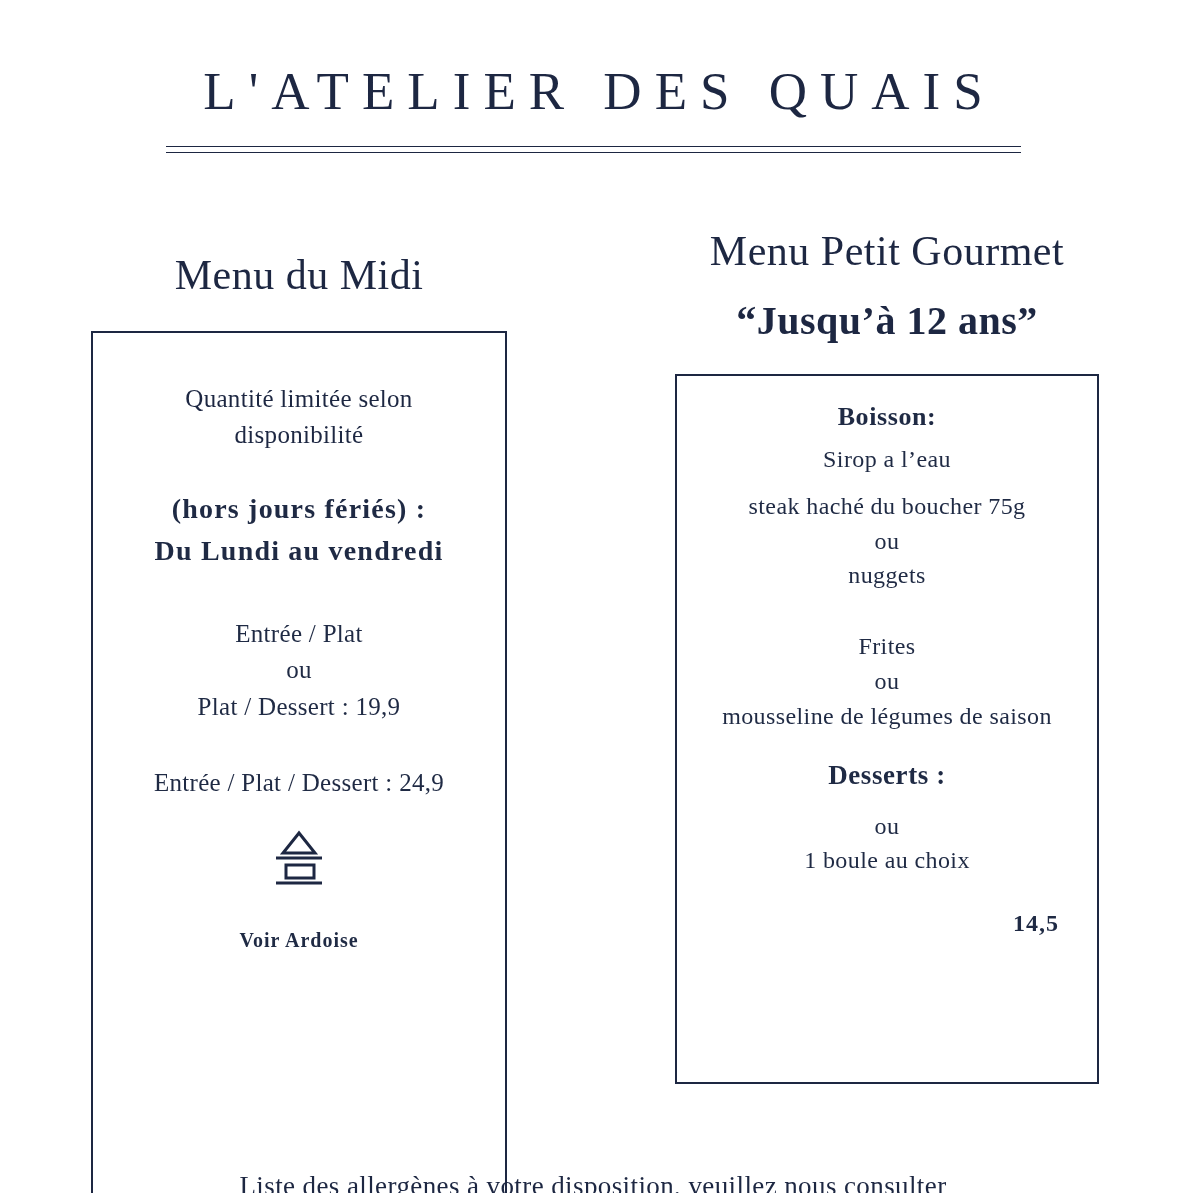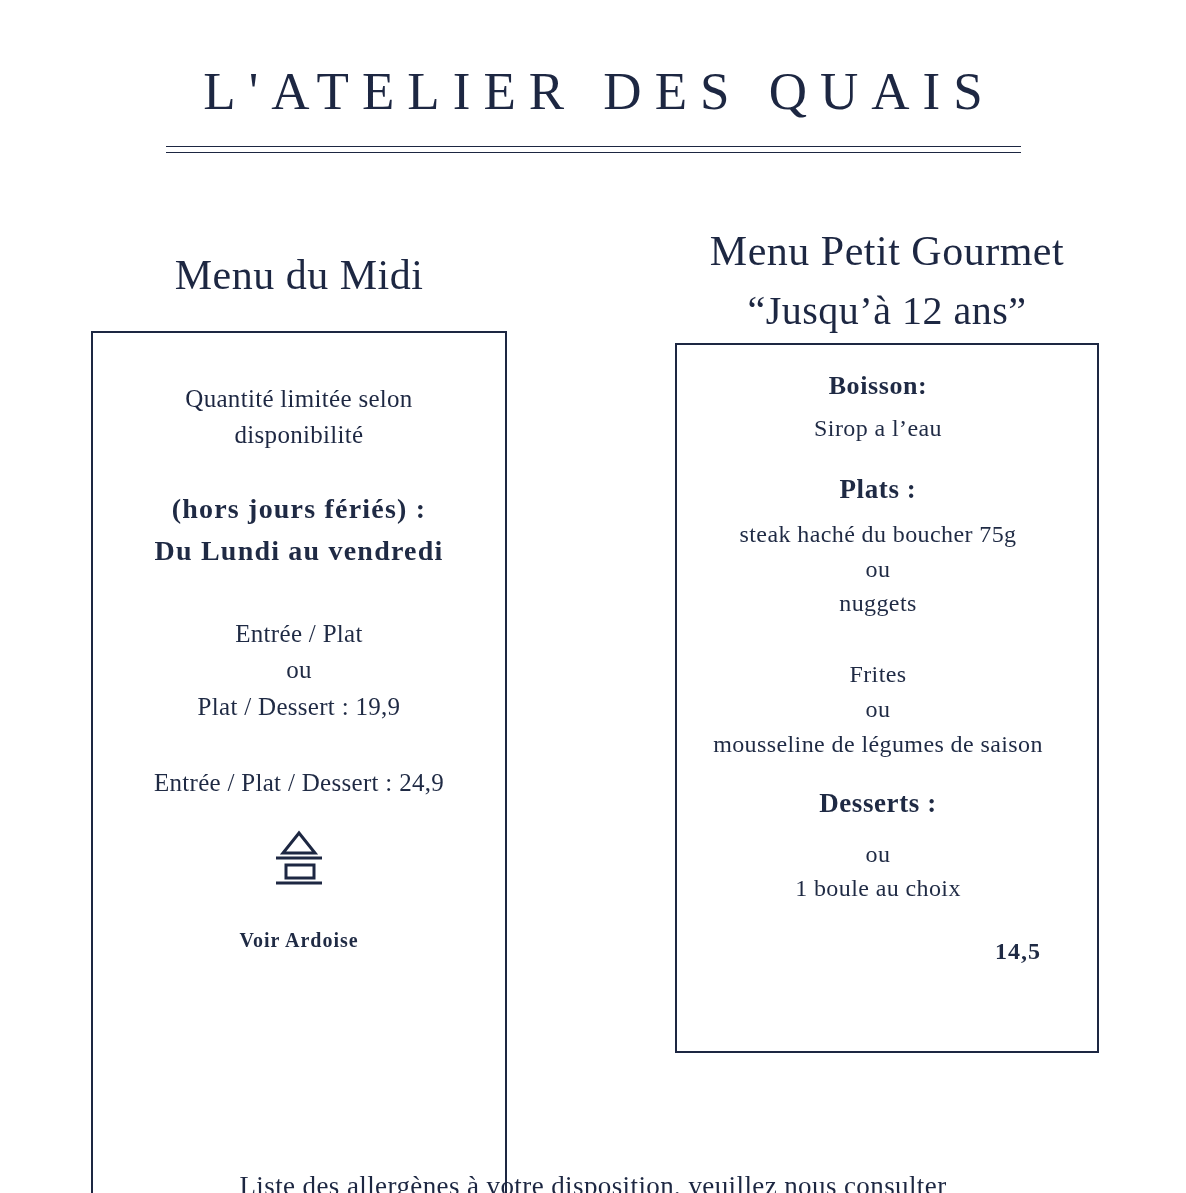--- a/index.html
+++ b/index.html
@@ -69,46 +69,46 @@
     font-weight: 400;
     line-height: 1.28;
     text-align: center;
     letter-spacing: 0.5px;
   }
   .menu-col.left .menu-heading {
     margin-bottom: 28px;
     margin-top: 24px;
   }
   .menu-col.right .menu-heading {
-    margin-bottom: 8px;
+    margin-bottom: 18px;
   }
   .menu-subheading {
     font-size: 40px;
     color: #1d2742;
-    font-weight: 400;
+    font-weight: 700;
     text-align: right;
     letter-spacing: 0.5px;
-    margin-bottom: 9px;
+    margin-bottom: 30px;
   }
 
   
   .menu-box {
     border: 2px solid #1d2742;
     box-sizing: border-box;
     text-align: center;
   }
   .box-left {
     width: 416px;
     height: 884px;
     padding: 48px 26px 0 26px;
   }
   .box-right {
     width: 424px;
     height: 710px;
-    padding: 26px 32px 0 14px;
+    padding: 26px 14px 0 14px;
   }
 
   .lunch-note {
     font-size: 25px;
     line-height: 1.42;
     color: #1d2742;
     letter-spacing: 0.3px;
   }
   .lunch-days {
     font-size: 28px;
@@ -231,21 +231,20 @@
   </div>
 
   <div class="menu-col right">
     <div class="menu-heading">Menu Petit Gourmet</div>
     <div class="menu-subheading">“Jusqu’à 12 ans”</div>
 
     <div class="menu-box box-right">
       <div class="sec-title">Boisson:</div>
       <div class="sec-line first">Sirop a l’eau</div>
 
-      <div class="sec-title plats">Plats :</div>
 
       <div class="group tight">
         <div class="sec-line">steak haché du boucher 75g</div>
         <div class="sec-line">ou</div>
         <div class="sec-line">nuggets</div>
       </div>
 
       <div class="group gap">
         <div class="sec-line">Frites</div>
         <div class="sec-line">ou</div>

